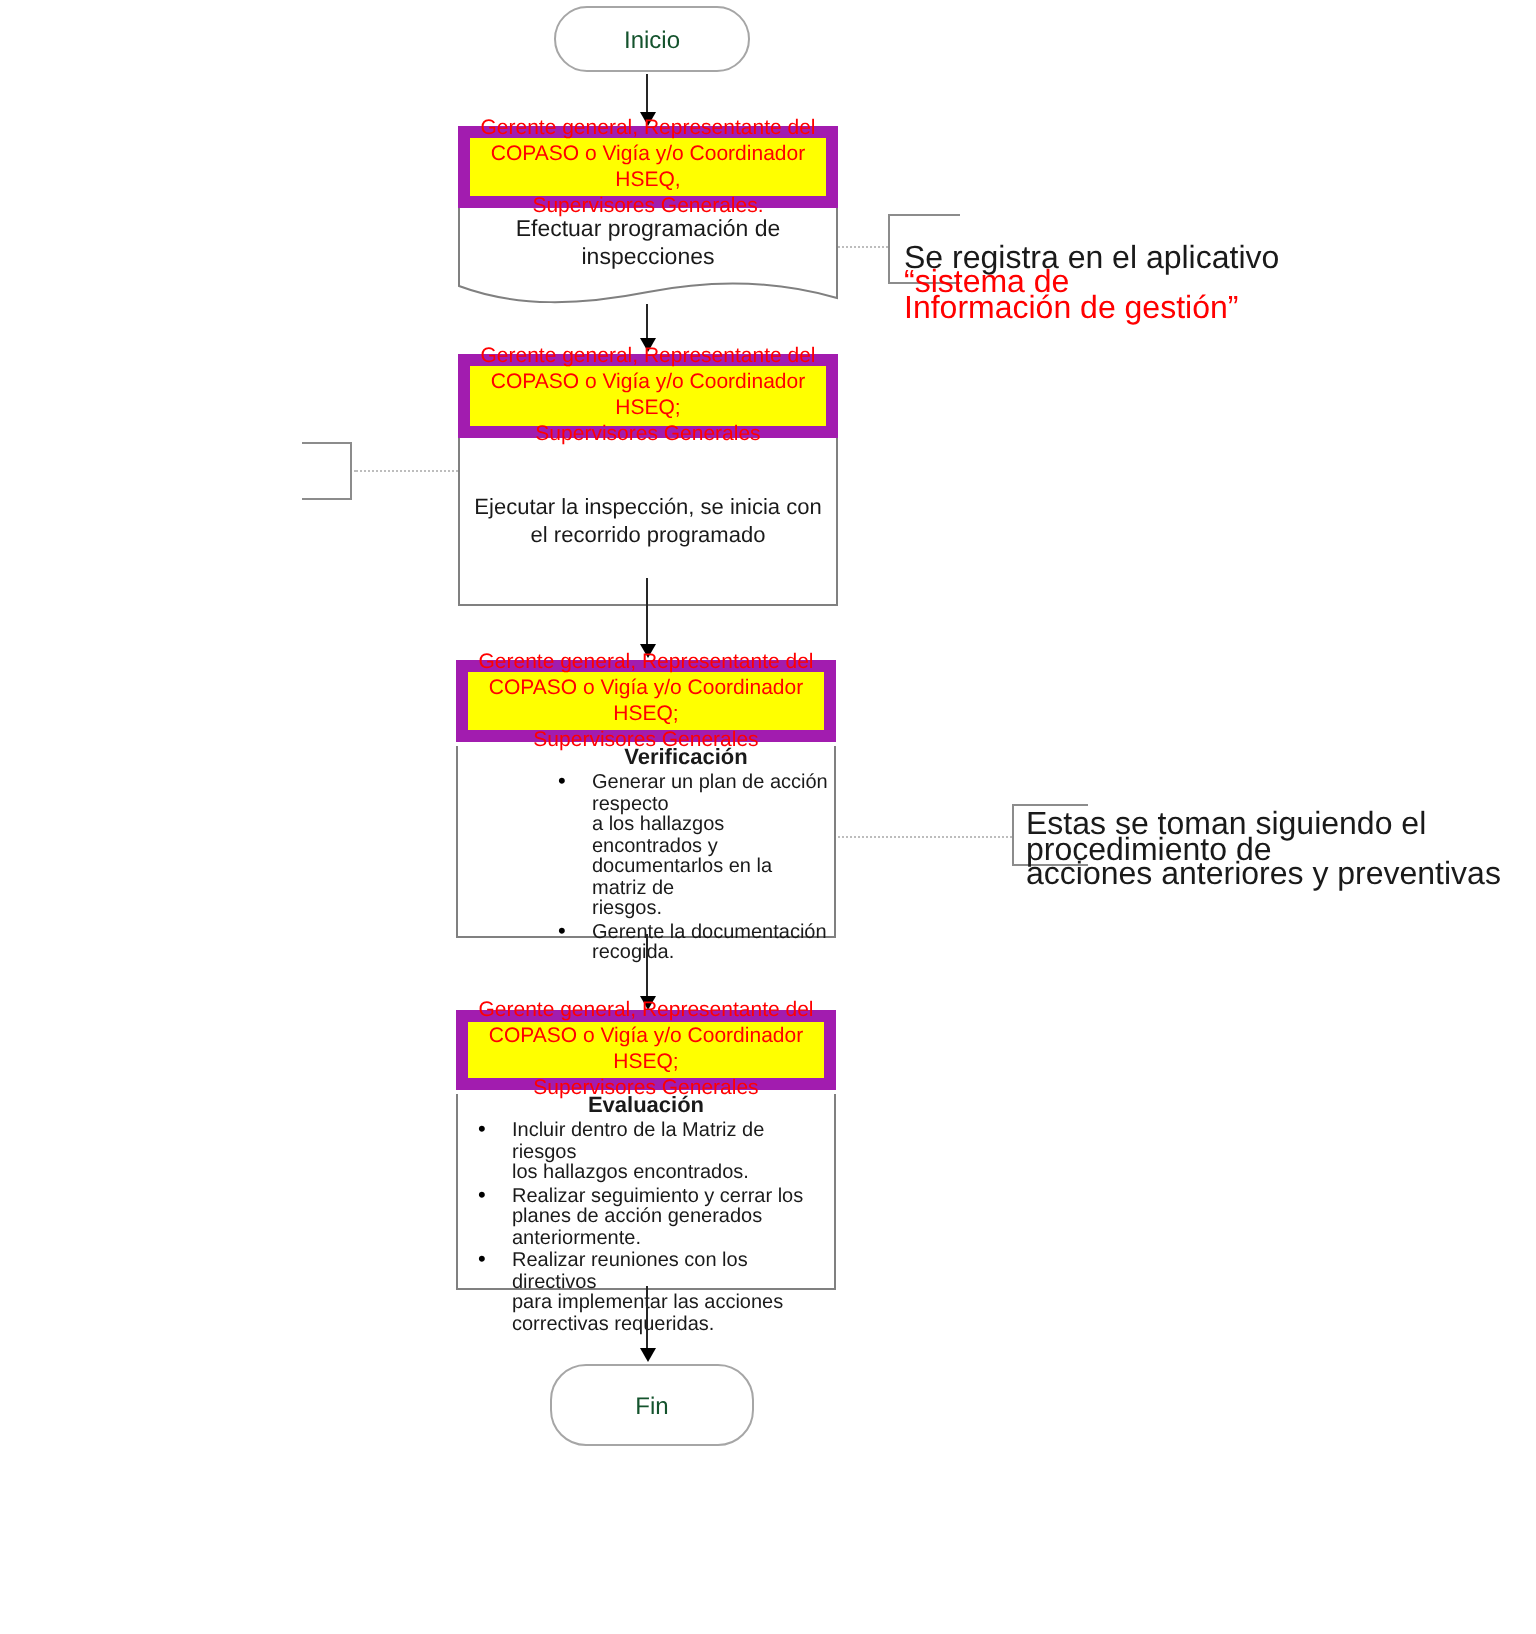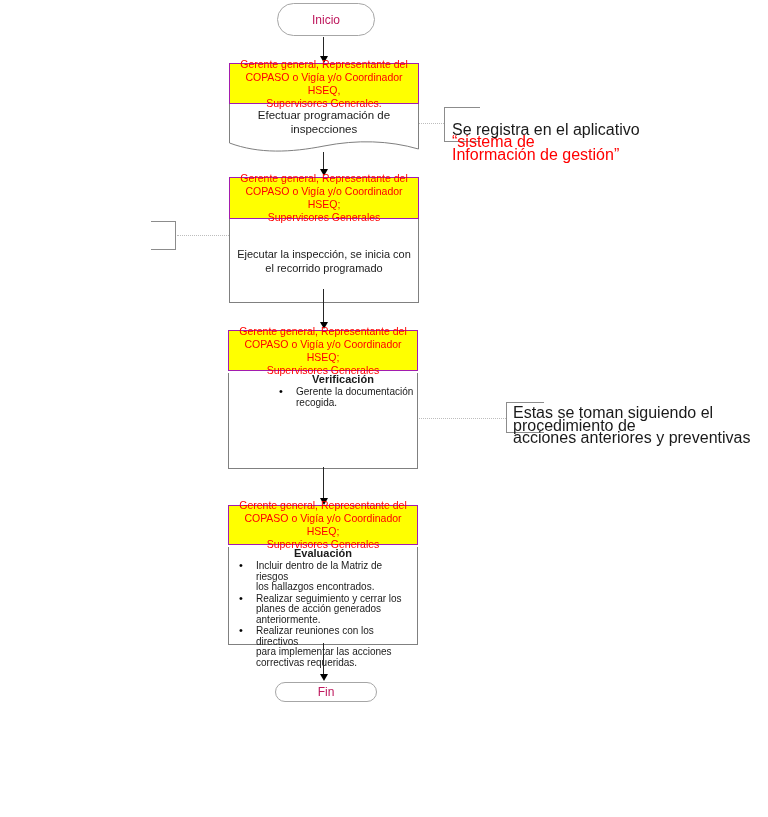--- a/index.html
+++ b/index.html
@@ -4,30 +4,30 @@
 <style>
   html,body{margin:0;padding:0;background:#fff;}
   .canvas{
     position:relative;width:768px;height:817px;background:#ffffff;
     font-family:"Liberation Sans", sans-serif;color:#1a1a1a;overflow:hidden;
   }
   
   .terminator{
     position:absolute;border:1px solid #a6a6a6;border-radius:18px;background:#fff;
     display:flex;align-items:center;justify-content:center;
-    font-size:12px;color:#be185d;box-sizing:border-box;
+    font-size:12px;color:#14532d;box-sizing:border-box;
   }
   
   .vline{position:absolute;width:1px;background:#262626;}
   .ahead{position:absolute;width:0;height:0;border-left:4px solid transparent;
     border-right:4px solid transparent;border-top:7px solid #000;}
   
   .block{position:absolute;box-sizing:border-box;}
   .hdr{
-    background:#FFFF00;border:1px solid #a21caf;color:#FF0000;
+    background:#FFFF00;border:6px solid #a21caf;color:#FF0000;
     font-size:10.5px;line-height:13px;text-align:center;white-space:pre-line;
     box-sizing:border-box;display:flex;align-items:center;justify-content:center;
     padding:1px 2px;
   }
   .body{
     border:1px solid #808080;border-top:none;background:#fff;box-sizing:border-box;
   }
   .body.center{display:flex;align-items:center;justify-content:center;
     font-size:11px;line-height:14px;text-align:center;white-space:pre-line;}
   .doc-text{
@@ -97,20 +97,24 @@
   <div class="vline" style="left:323px;top:289px;height:34px;"></div>
   <div class="ahead" style="left:320px;top:322px;"></div>
 
   <div class="block" style="left:228px;top:330px;width:190px;">
     <div class="hdr" style="height:41px;">Gerente general, Representante del
 COPASO o Vigía y/o Coordinador HSEQ;
 Supervisores Generales</div>
     <div class="body" style="height:96px;padding-left:40px;">
       <div class="body-title">Verificación</div>
       <ul class="bullets">
+        <li>Generar un plan de acción respecto
+a los hallazgos encontrados y
+documentarlos en la matriz de
+riesgos.</li>
         <li>Gerente la documentación recogida.</li>
       </ul>
     </div>
   </div>
 
   <div class="conn" style="left:419px;top:418px;width:87px;"></div>
   <div class="bracket open-right" style="left:506px;top:402px;width:38px;height:31px;"></div>
   <div class="ann" style="left:513px;top:407px;width:250px;">Estas se toman siguiendo el procedimiento de
 acciones anteriores y preventivas</div>
 
@@ -132,15 +136,15 @@
         <li>Realizar reuniones con los directivos
 para implementar las acciones
 correctivas requeridas.</li>
       </ul>
     </div>
   </div>
 
   <div class="vline" style="left:323px;top:643px;height:31px;"></div>
   <div class="ahead" style="left:320px;top:674px;"></div>
 
-  <div class="terminator" style="left:275px;top:682px;width:102px;height:20px;">Fin</div>
+  <div class="terminator" style="left:275px;top:682px;width:102px;height:41px;">Fin</div>
 
 </div>
 
 </body></html>

